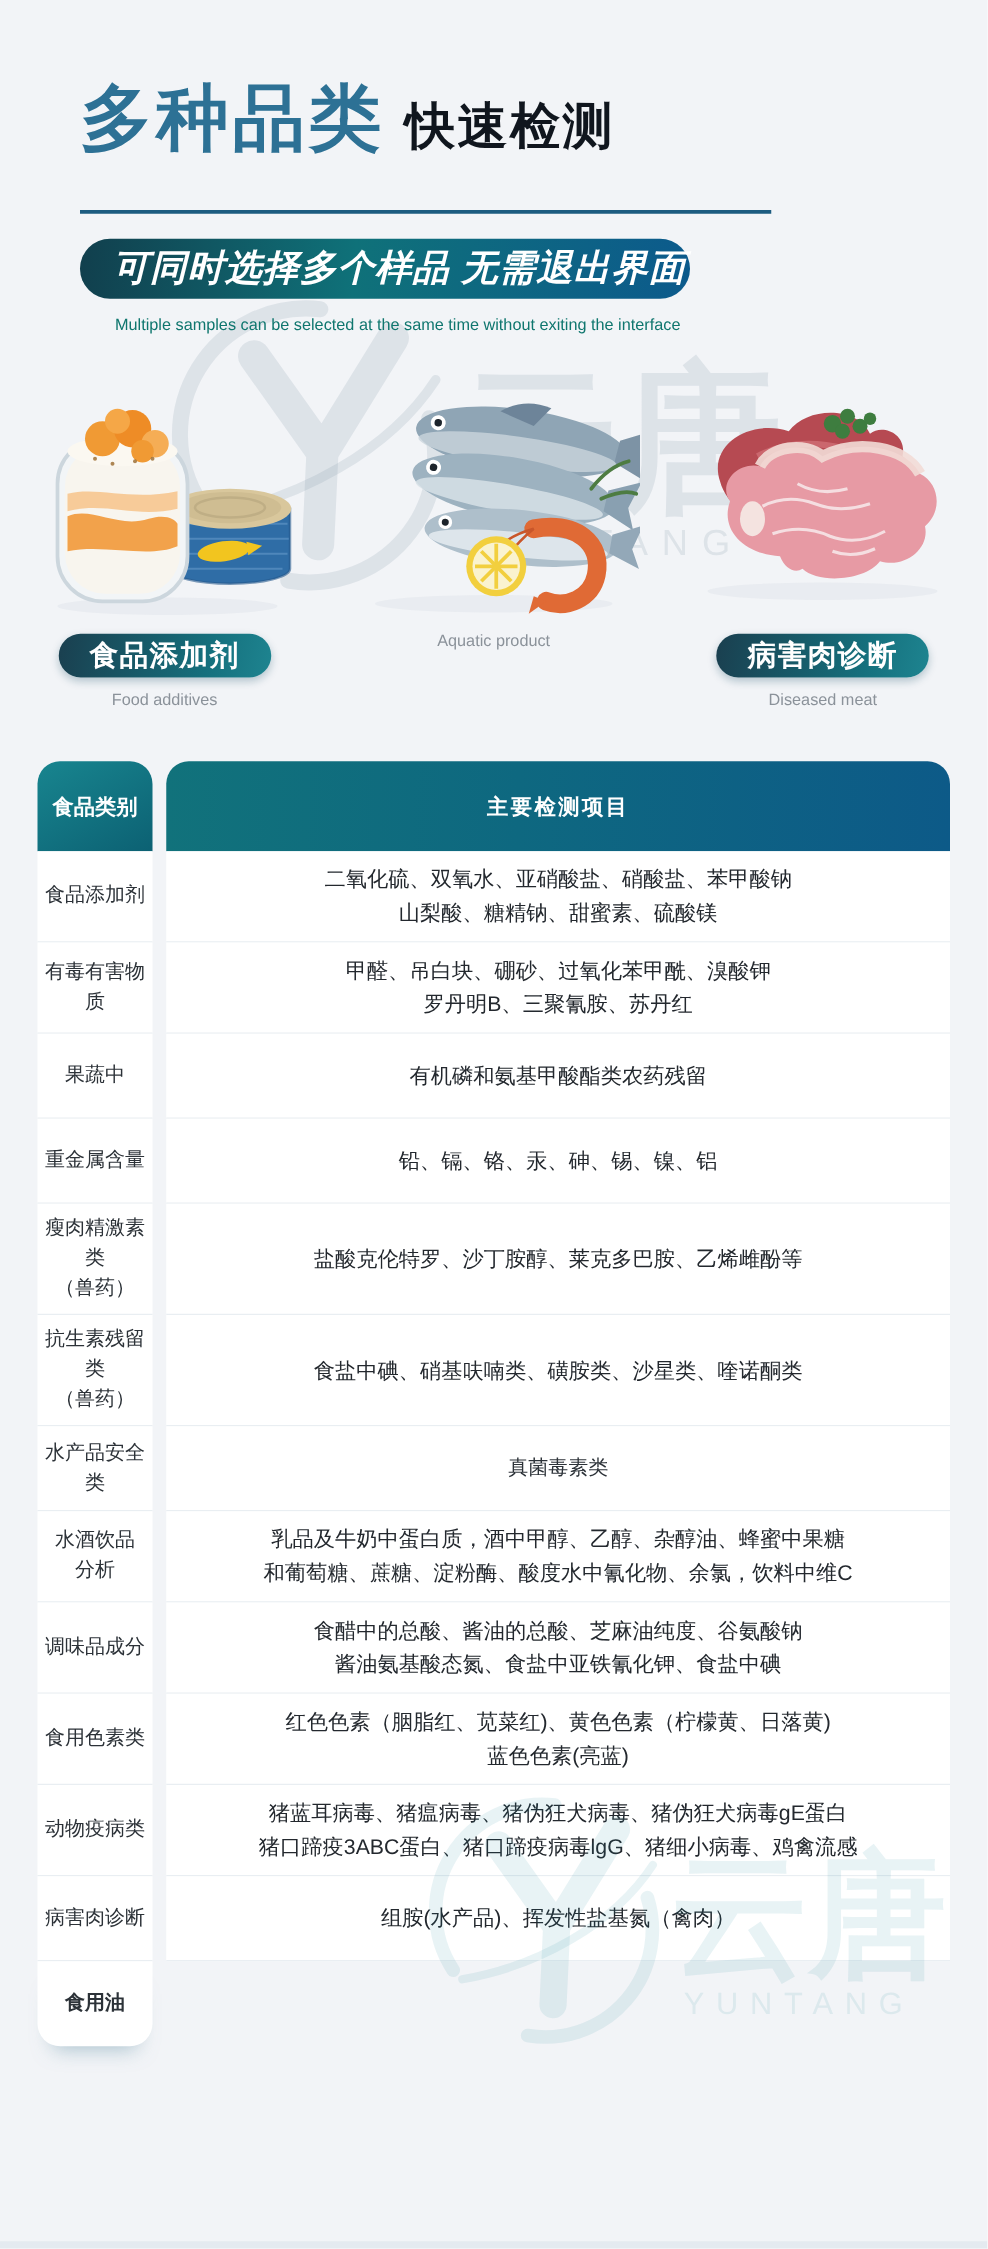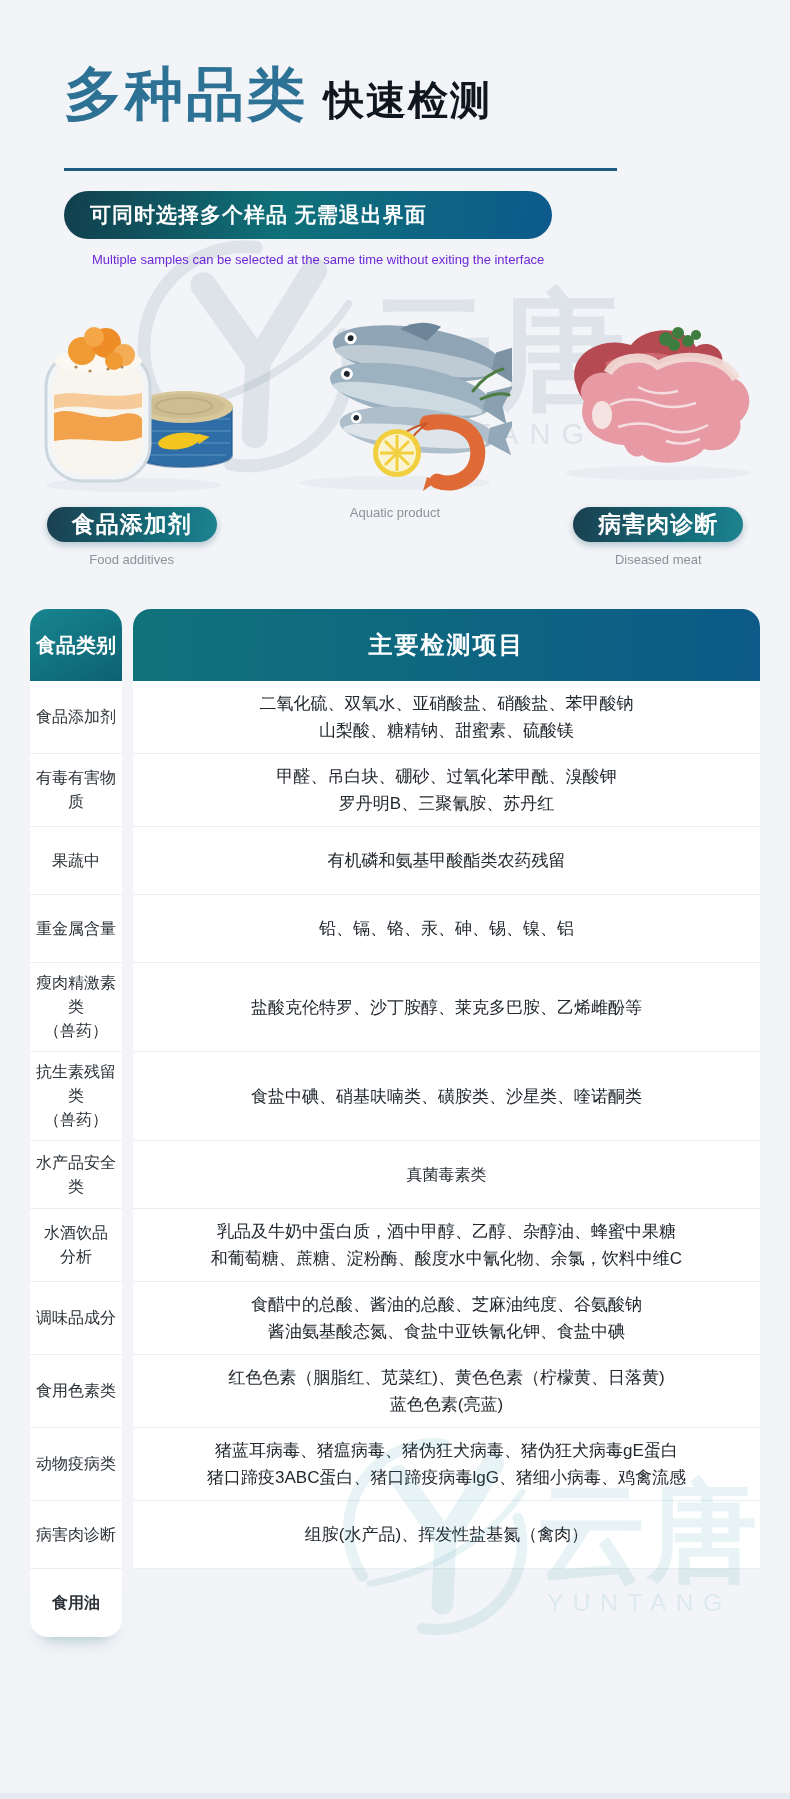--- a/index.html
+++ b/index.html
@@ -7,22 +7,22 @@
   .page{position:relative;width:790px;height:1799px;background:#f2f4f7;overflow:hidden;}
 
   
   .hdr{position:relative;padding:56px 64px 0 64px;z-index:3;}
   .title-line{white-space:nowrap;}
   .title-primary{font-size:58px;font-weight:bold;color:#2d7195;letter-spacing:3px;}
   .title-secondary{font-size:40px;font-weight:bold;color:#10161e;margin-left:16px;letter-spacing:2px;}
   .title-rule{width:553px;height:3px;background:#1d5c80;margin-top:34px;}
   .banner{margin-top:20px;width:462px;height:48px;line-height:48px;border-radius:26px;
     background:linear-gradient(95deg,#113f4d 0%,#0f7179 45%,#0c5a8c 100%);
-    color:#ffffff;font-size:21px;font-weight:bold;letter-spacing:1px;padding-left:26px;}
-  .banner-en{margin:13px 0 0 28px;font-size:13px;color:#6d28d9;}
+    color:#ffffff;font-size:29px;font-weight:bold;letter-spacing:1px;padding-left:26px;font-style:italic;}
+  .banner-en{margin:13px 0 0 28px;font-size:13px;color:#0f766e;}
 
   
   .wm{position:absolute;pointer-events:none;}
   .wm svg{display:block;width:100%;height:auto;}
   .wm1{left:128px;top:232px;width:530px;color:rgba(125,148,168,0.18);z-index:0;}
   .wm2{left:305px;top:822px;width:450px;color:rgba(30,140,160,0.10);z-index:4;}
 
   
   .cats{position:relative;display:flex;margin-top:22px;z-index:2;}
   .cat-col{width:33.33%;display:flex;flex-direction:column;align-items:center;}
@@ -31,22 +31,22 @@
     background:linear-gradient(100deg,#1a3f4f 0%,#15707d 70%,#1e8490 100%);
     color:#fff;font-size:23px;font-weight:bold;letter-spacing:1px;
     box-shadow:0 3px 7px rgba(10,70,95,.28);}
   .cat-en{margin-top:10px;font-size:13px;color:#8b929a;}
 
   
   .table-section{position:relative;margin:42px 30px 0 30px;z-index:2;}
   .tgrid{display:grid;grid-template-columns:92px 1fr;column-gap:11px;}
   .thead{height:72px;display:flex;align-items:center;justify-content:center;
     color:#fff;font-weight:bold;border-radius:18px 18px 0 0;}
-  .thead.cat-h{font-size:20px;background:linear-gradient(150deg,#18858f 0%,#0c6173 100%);}
-  .thead.items-h{font-size:24px;letter-spacing:2px;
+  .thead.cat-h{font-size:17px;background:linear-gradient(150deg,#18858f 0%,#0c6173 100%);}
+  .thead.items-h{font-size:17px;letter-spacing:2px;
     background:linear-gradient(92deg,#11727b 0%,#0e6880 45%,#0d5a88 100%);}
   .cell{background:#ffffff;display:flex;align-items:center;justify-content:center;text-align:center;
     min-height:68px;border-bottom:1px solid #e9eef2;white-space:pre-line;box-sizing:border-box;}
   .cell.cat{font-size:16px;color:#2c3238;line-height:24px;padding:8px 3px;}
   .cell.items{font-size:17px;color:#23282e;line-height:27px;padding:9px 18px;}
   .cell.last{border-bottom:none;border-radius:0 0 18px 18px;
     box-shadow:0 14px 16px -12px rgba(105,150,170,.55);font-weight:bold;}
 
   .bottom-strip{position:absolute;left:0;bottom:0;width:100%;height:6px;background:#e4eaf0;}
 

